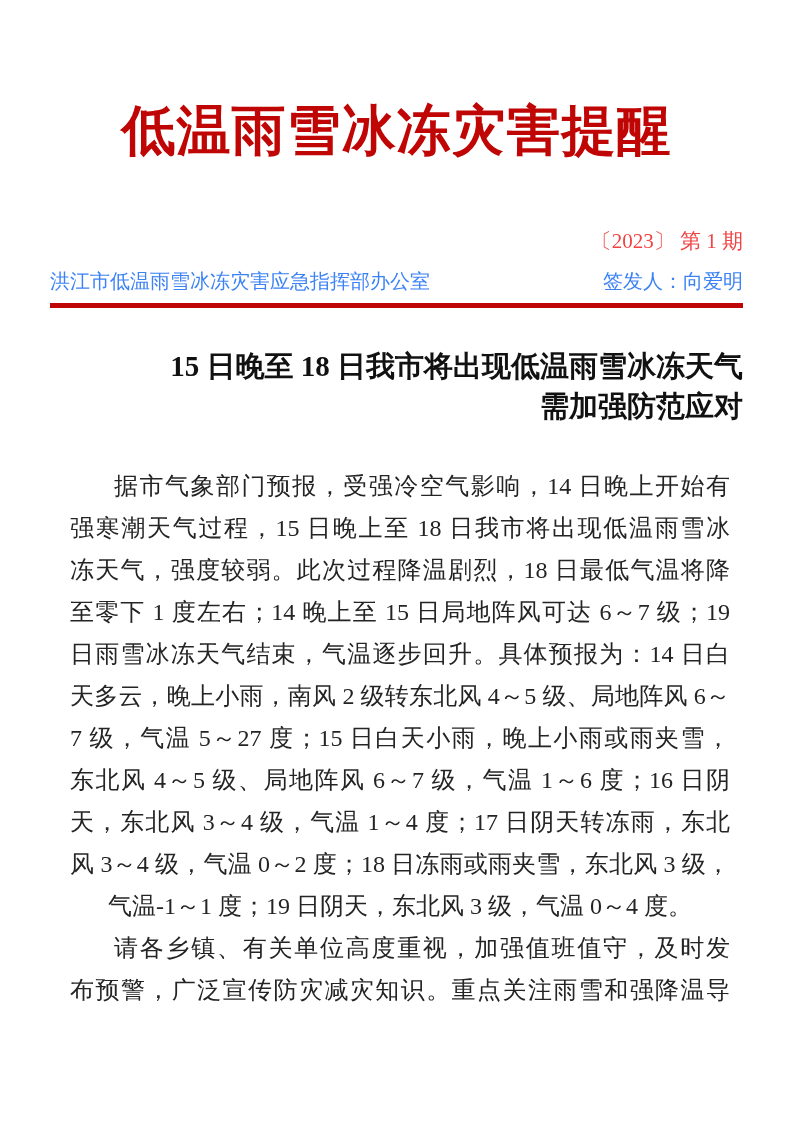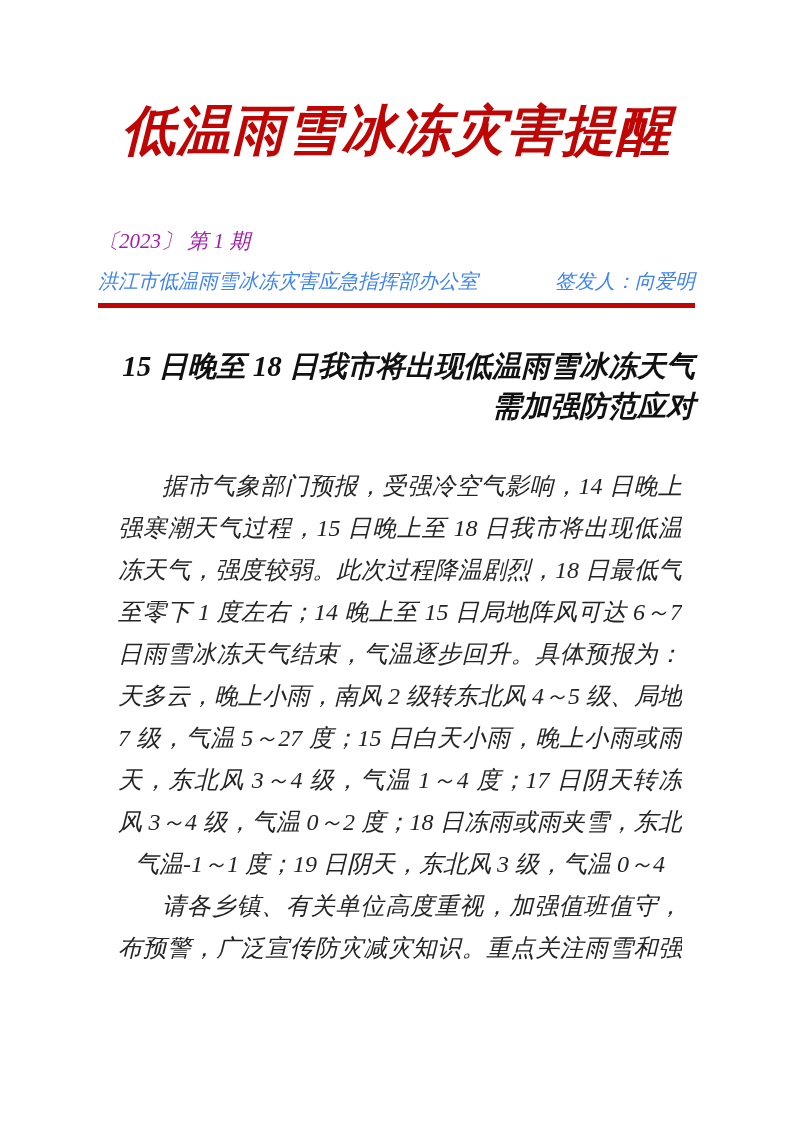--- a/index.html
+++ b/index.html
@@ -11,39 +11,38 @@
     position: relative;
     width: 793px;
     height: 1122px;
     background: #ffffff;
     margin: 0 auto;
     overflow: hidden;
     font-family: "Liberation Serif", "DejaVu Serif", serif;
     color: #1a1a1a;
   }
   .content {
-    padding: 0 98px;
-    font-style: italic;
+    padding: 0 50px;
   }
   .doc-title {
     padding-top: 102px;
     font-size: 54px;
     line-height: 58px;
     font-weight: 700;
     text-align: center;
     color: #c00505;
     letter-spacing: 1px;
     white-space: nowrap;
   }
   .issue-number {
     margin-top: 69px;
     font-size: 21px;
     line-height: 24px;
-    text-align: left;
-    color: #a21caf;
+    text-align: right;
+    color: #ef4444;
   }
   .issuer-row {
     margin-top: 15px;
     display: flex;
     justify-content: space-between;
     align-items: baseline;
     font-size: 20px;
     line-height: 26px;
     color: #3b82f6;
   }
@@ -116,20 +115,21 @@
     </div>
 
     <div class="doc-body">
       <div class="body-line indent">据市气象部门预报，受强冷空气影响，14 日晚上开始有</div>
       <div class="body-line">强寒潮天气过程，15 日晚上至 18 日我市将出现低温雨雪冰</div>
       <div class="body-line">冻天气，强度较弱。此次过程降温剧烈，18 日最低气温将降</div>
       <div class="body-line">至零下 1 度左右；14 晚上至 15 日局地阵风可达 6～7 级；19</div>
       <div class="body-line">日雨雪冰冻天气结束，气温逐步回升。具体预报为：14 日白</div>
       <div class="body-line">天多云，晚上小雨，南风 2 级转东北风 4～5 级、局地阵风 6～</div>
       <div class="body-line">7 级，气温 5～27 度；15 日白天小雨，晚上小雨或雨夹雪，</div>
+      <div class="body-line">东北风 4～5 级、局地阵风 6～7 级，气温 1～6 度；16 日阴</div>
       <div class="body-line">天，东北风 3～4 级，气温 1～4 度；17 日阴天转冻雨，东北</div>
       <div class="body-line">风 3～4 级，气温 0～2 度；18 日冻雨或雨夹雪，东北风 3 级，</div>
       <div class="body-line no-justify">气温-1～1 度；19 日阴天，东北风 3 级，气温 0～4 度。</div>
       <div class="body-line indent">请各乡镇、有关单位高度重视，加强值班值守，及时发</div>
       <div class="body-line">布预警，广泛宣传防灾减灾知识。重点关注雨雪和强降温导</div>
     </div>
 
   </div>
 </div>
 

